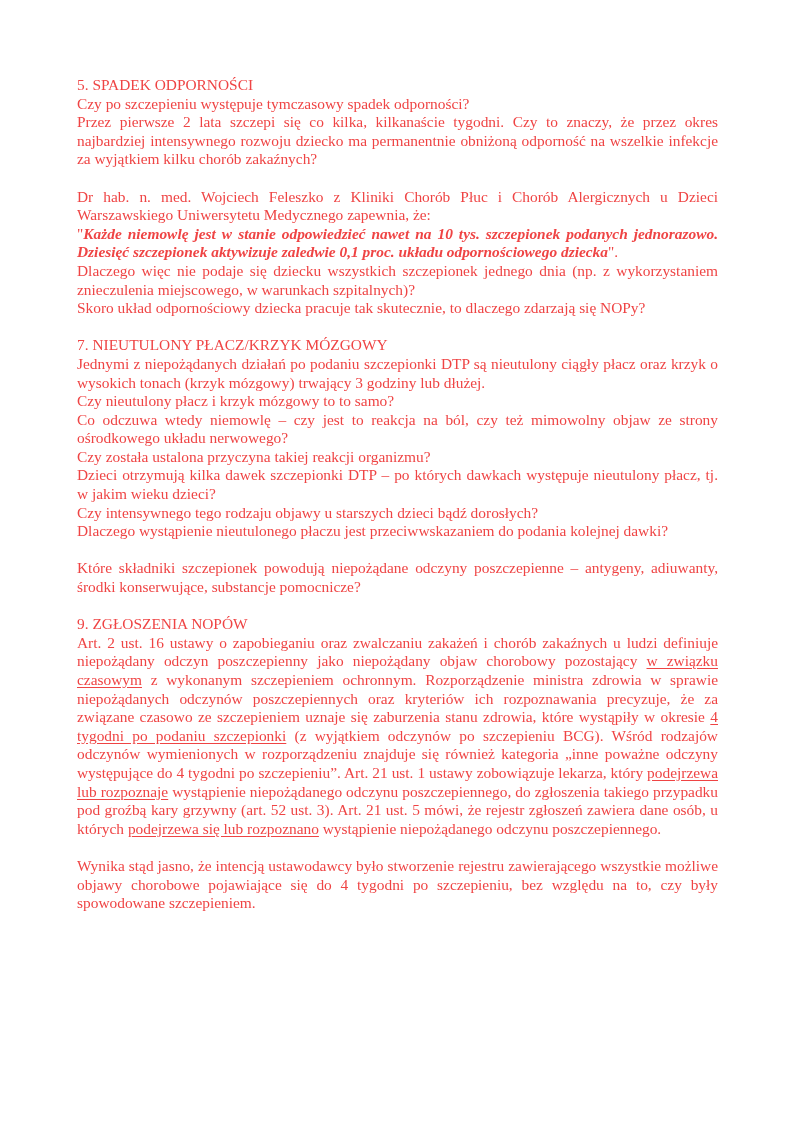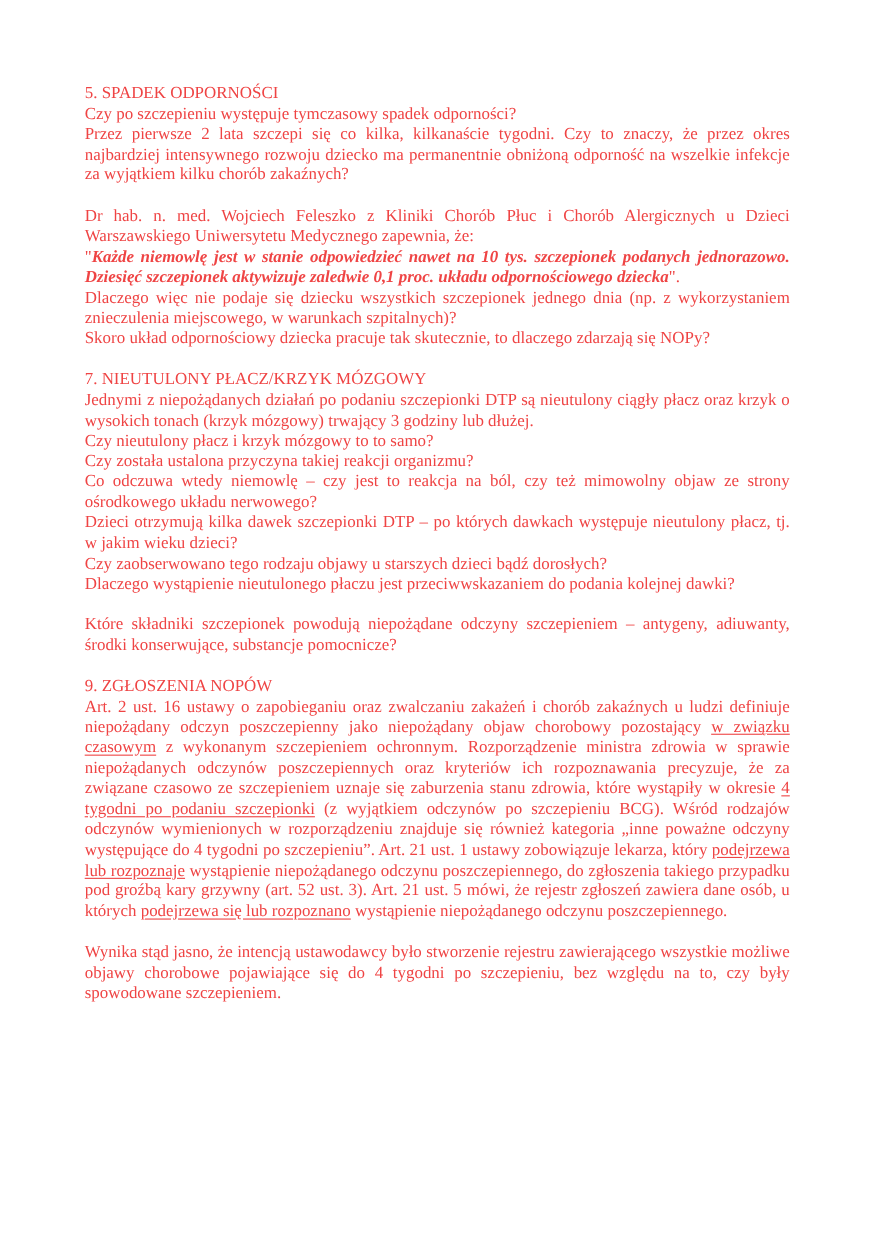--- a/index.html
+++ b/index.html
@@ -36,29 +36,29 @@
     <p class="last-line-left">Dr hab. n. med. Wojciech Feleszko z Kliniki Chorób Płuc i Chorób Alergicznych u Dzieci Warszawskiego Uniwersytetu Medycznego zapewnia, że:</p>
     <p class="last-line-left"><span>"</span><span class="quote">Każde niemowlę jest w stanie odpowiedzieć nawet na 10 tys. szczepionek podanych jednorazowo. Dziesięć szczepionek aktywizuje zaledwie 0,1 proc. układu odpornościowego dziecka</span><span>".</span></p>
     <p class="last-line-left">Dlaczego więc nie podaje się dziecku wszystkich szczepionek jednego dnia (np. z wykorzystaniem znieczulenia miejscowego, w warunkach szpitalnych)?</p>
     <p class="last-line-left">Skoro układ odpornościowy dziecka pracuje tak skutecznie, to dlaczego zdarzają się NOPy?</p>
   </div>
 
   <div class="section">
     <p class="heading">7. NIEUTULONY PŁACZ/KRZYK MÓZGOWY</p>
     <p class="last-line-left">Jednymi z niepożądanych działań po podaniu szczepionki DTP są nieutulony ciągły płacz oraz krzyk o wysokich tonach (krzyk mózgowy) trwający 3 godziny lub dłużej.</p>
     <p class="last-line-left">Czy nieutulony płacz i krzyk mózgowy to to samo?</p>
+    <p class="last-line-left">Co odczuwa wtedy niemowlę – czy jest to reakcja na ból, czy też mimowolny objaw ze strony ośrodkowego układu nerwowego?</p>
     <p class="last-line-left">Czy została ustalona przyczyna takiej reakcji organizmu?</p>
-    <p class="last-line-left">Co odczuwa wtedy niemowlę – czy jest to reakcja na ból, czy też mimowolny objaw ze strony ośrodkowego układu nerwowego?</p>
     <p class="last-line-left">Dzieci otrzymują kilka dawek szczepionki DTP – po których dawkach występuje nieutulony płacz, tj. w jakim wieku dzieci?</p>
-    <p class="last-line-left">Czy zaobserwowano tego rodzaju objawy u starszych dzieci bądź dorosłych?</p>
+    <p class="last-line-left">Czy intensywnego tego rodzaju objawy u starszych dzieci bądź dorosłych?</p>
     <p class="last-line-left">Dlaczego wystąpienie nieutulonego płaczu jest przeciwwskazaniem do podania kolejnej dawki?</p>
   </div>
 
   <div class="section">
-    <p class="last-line-left">Które składniki szczepionek powodują niepożądane odczyny szczepieniem – antygeny, adiuwanty, środki konserwujące, substancje pomocnicze?</p>
+    <p class="last-line-left">Które składniki szczepionek powodują niepożądane odczyny poszczepienne – antygeny, adiuwanty, środki konserwujące, substancje pomocnicze?</p>
   </div>
 
   <div class="section">
     <p class="heading">9. ZGŁOSZENIA NOPÓW</p>
     <p class="last-line-left"><span>Art. 2 ust. 16 ustawy o zapobieganiu oraz zwalczaniu zakażeń i chorób zakaźnych u ludzi definiuje niepożądany odczyn poszczepienny jako niepożądany objaw chorobowy pozostający </span><u>w związku czasowym</u><span> z wykonanym szczepieniem ochronnym. Rozporządzenie ministra zdrowia w sprawie niepożądanych odczynów poszczepiennych oraz kryteriów ich rozpoznawania precyzuje, że za związane czasowo ze szczepieniem uznaje się zaburzenia stanu zdrowia, które wystąpiły w okresie </span><u>4 tygodni po podaniu szczepionki</u><span> (z wyjątkiem odczynów po szczepieniu BCG). Wśród rodzajów odczynów wymienionych w rozporządzeniu znajduje się również kategoria „inne poważne odczyny występujące do 4 tygodni po szczepieniu”. Art. 21 ust. 1 ustawy zobowiązuje lekarza, który </span><u>podejrzewa lub rozpoznaje</u><span> wystąpienie niepożądanego odczynu poszczepiennego, do zgłoszenia takiego przypadku pod groźbą kary grzywny (art. 52 ust. 3). Art. 21 ust. 5 mówi, że rejestr zgłoszeń zawiera dane osób, u których </span><u>podejrzewa się lub rozpoznano</u><span> wystąpienie niepożądanego odczynu poszczepiennego.</span></p>
   </div>
 
   <div class="section">
     <p class="last-line-left">Wynika stąd jasno, że intencją ustawodawcy było stworzenie rejestru zawierającego wszystkie możliwe objawy chorobowe pojawiające się do 4 tygodni po szczepieniu, bez względu na to, czy były spowodowane szczepieniem.</p>
   </div>

